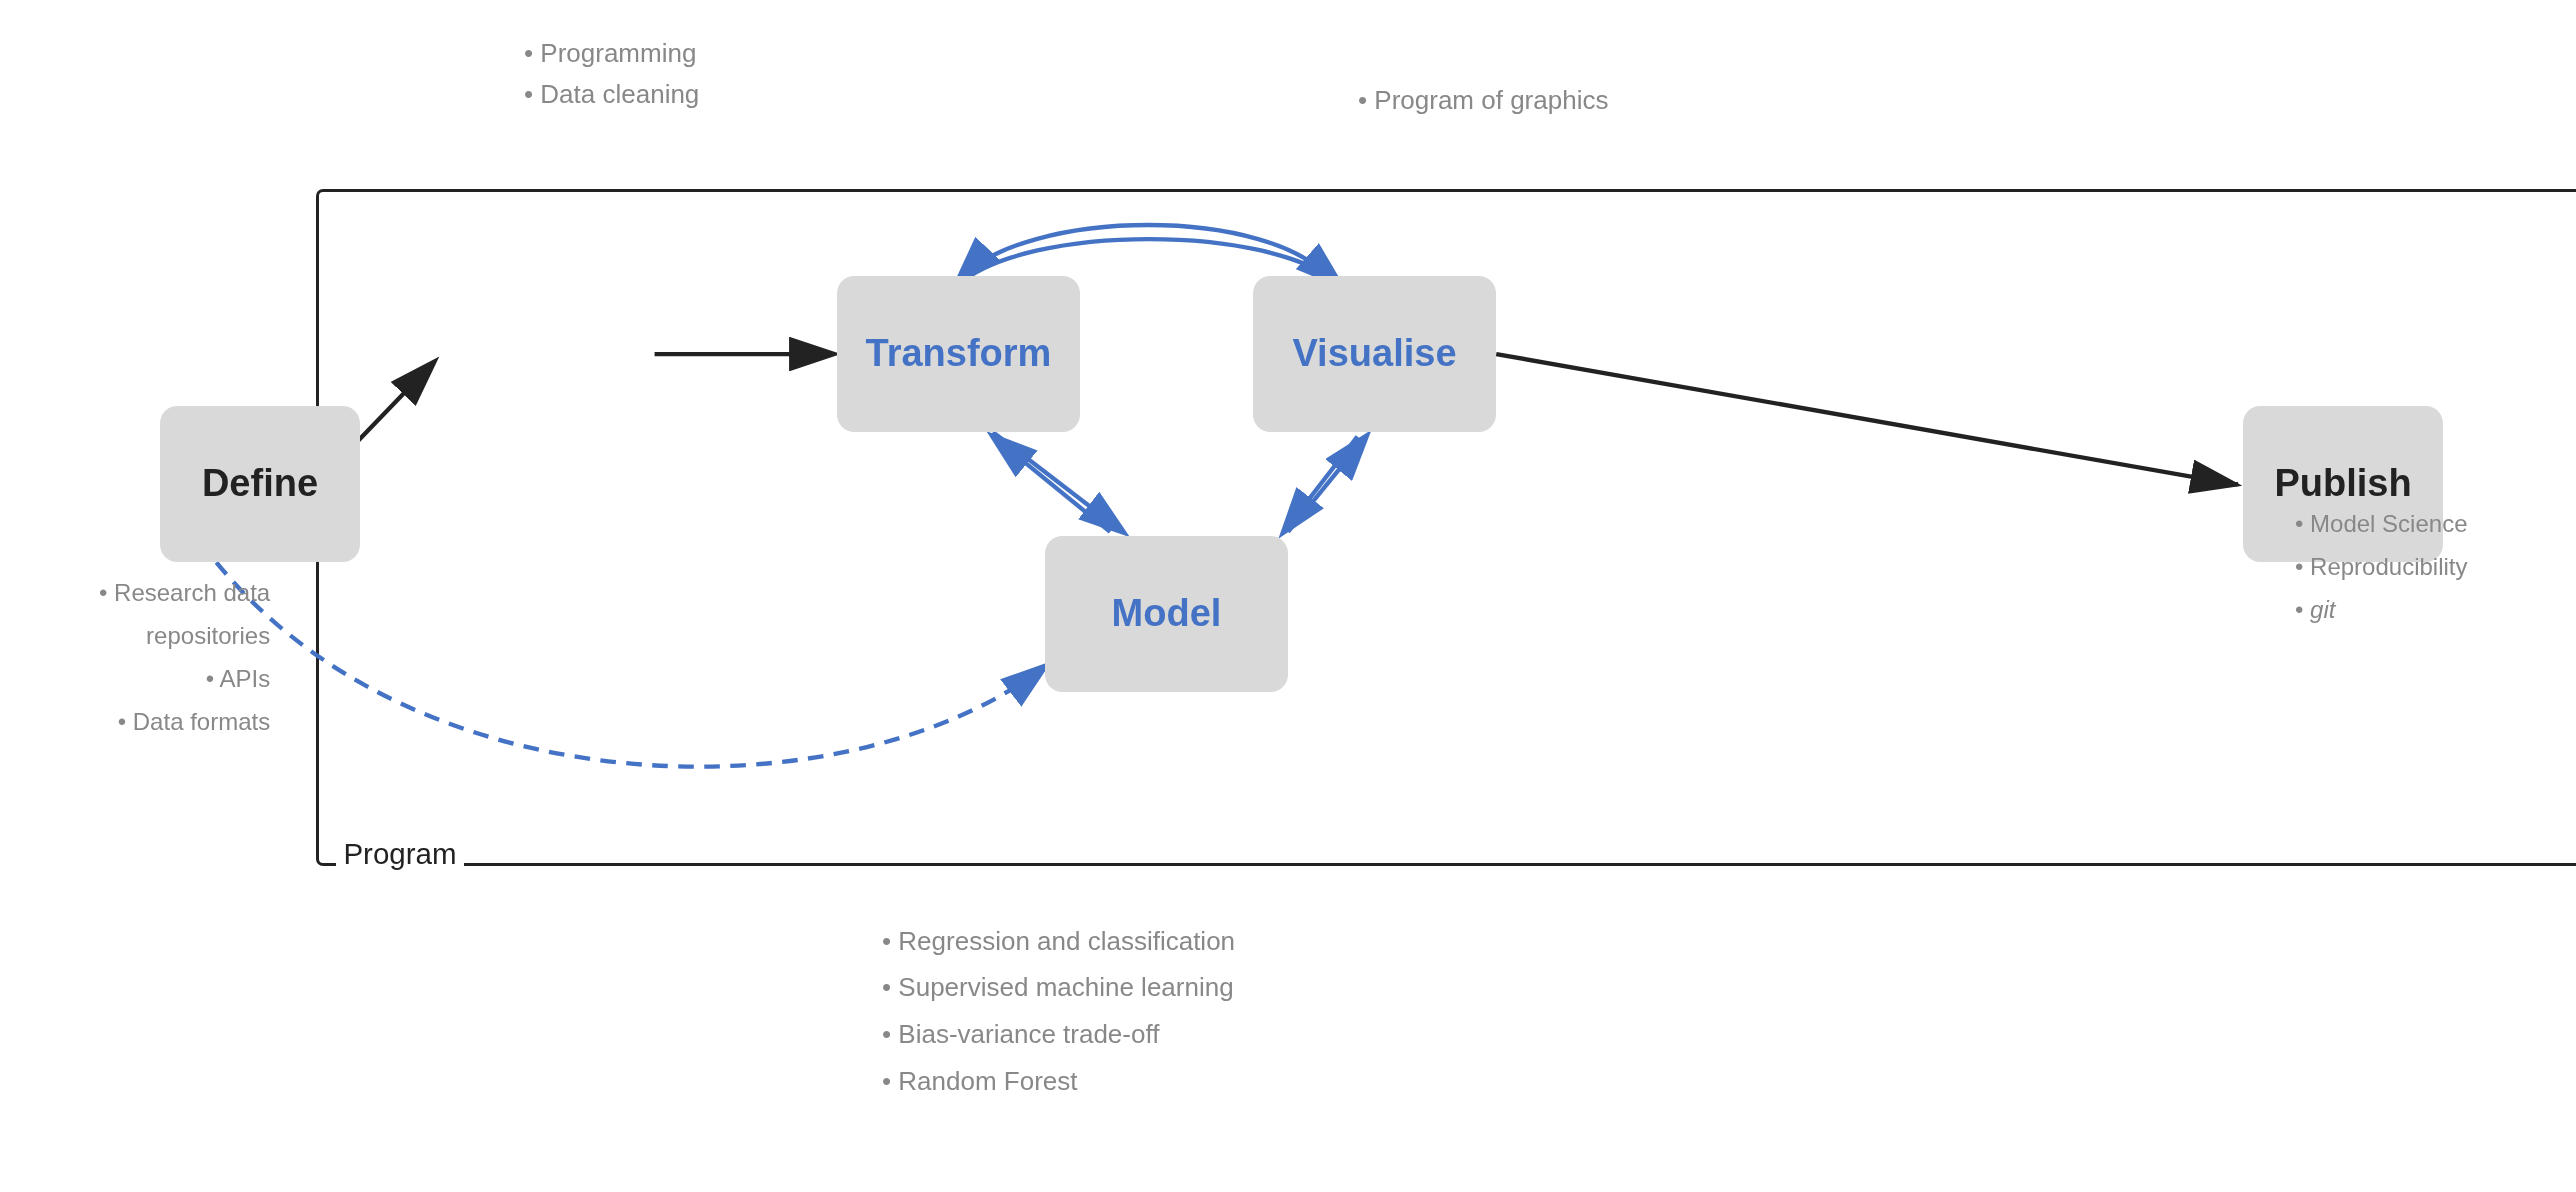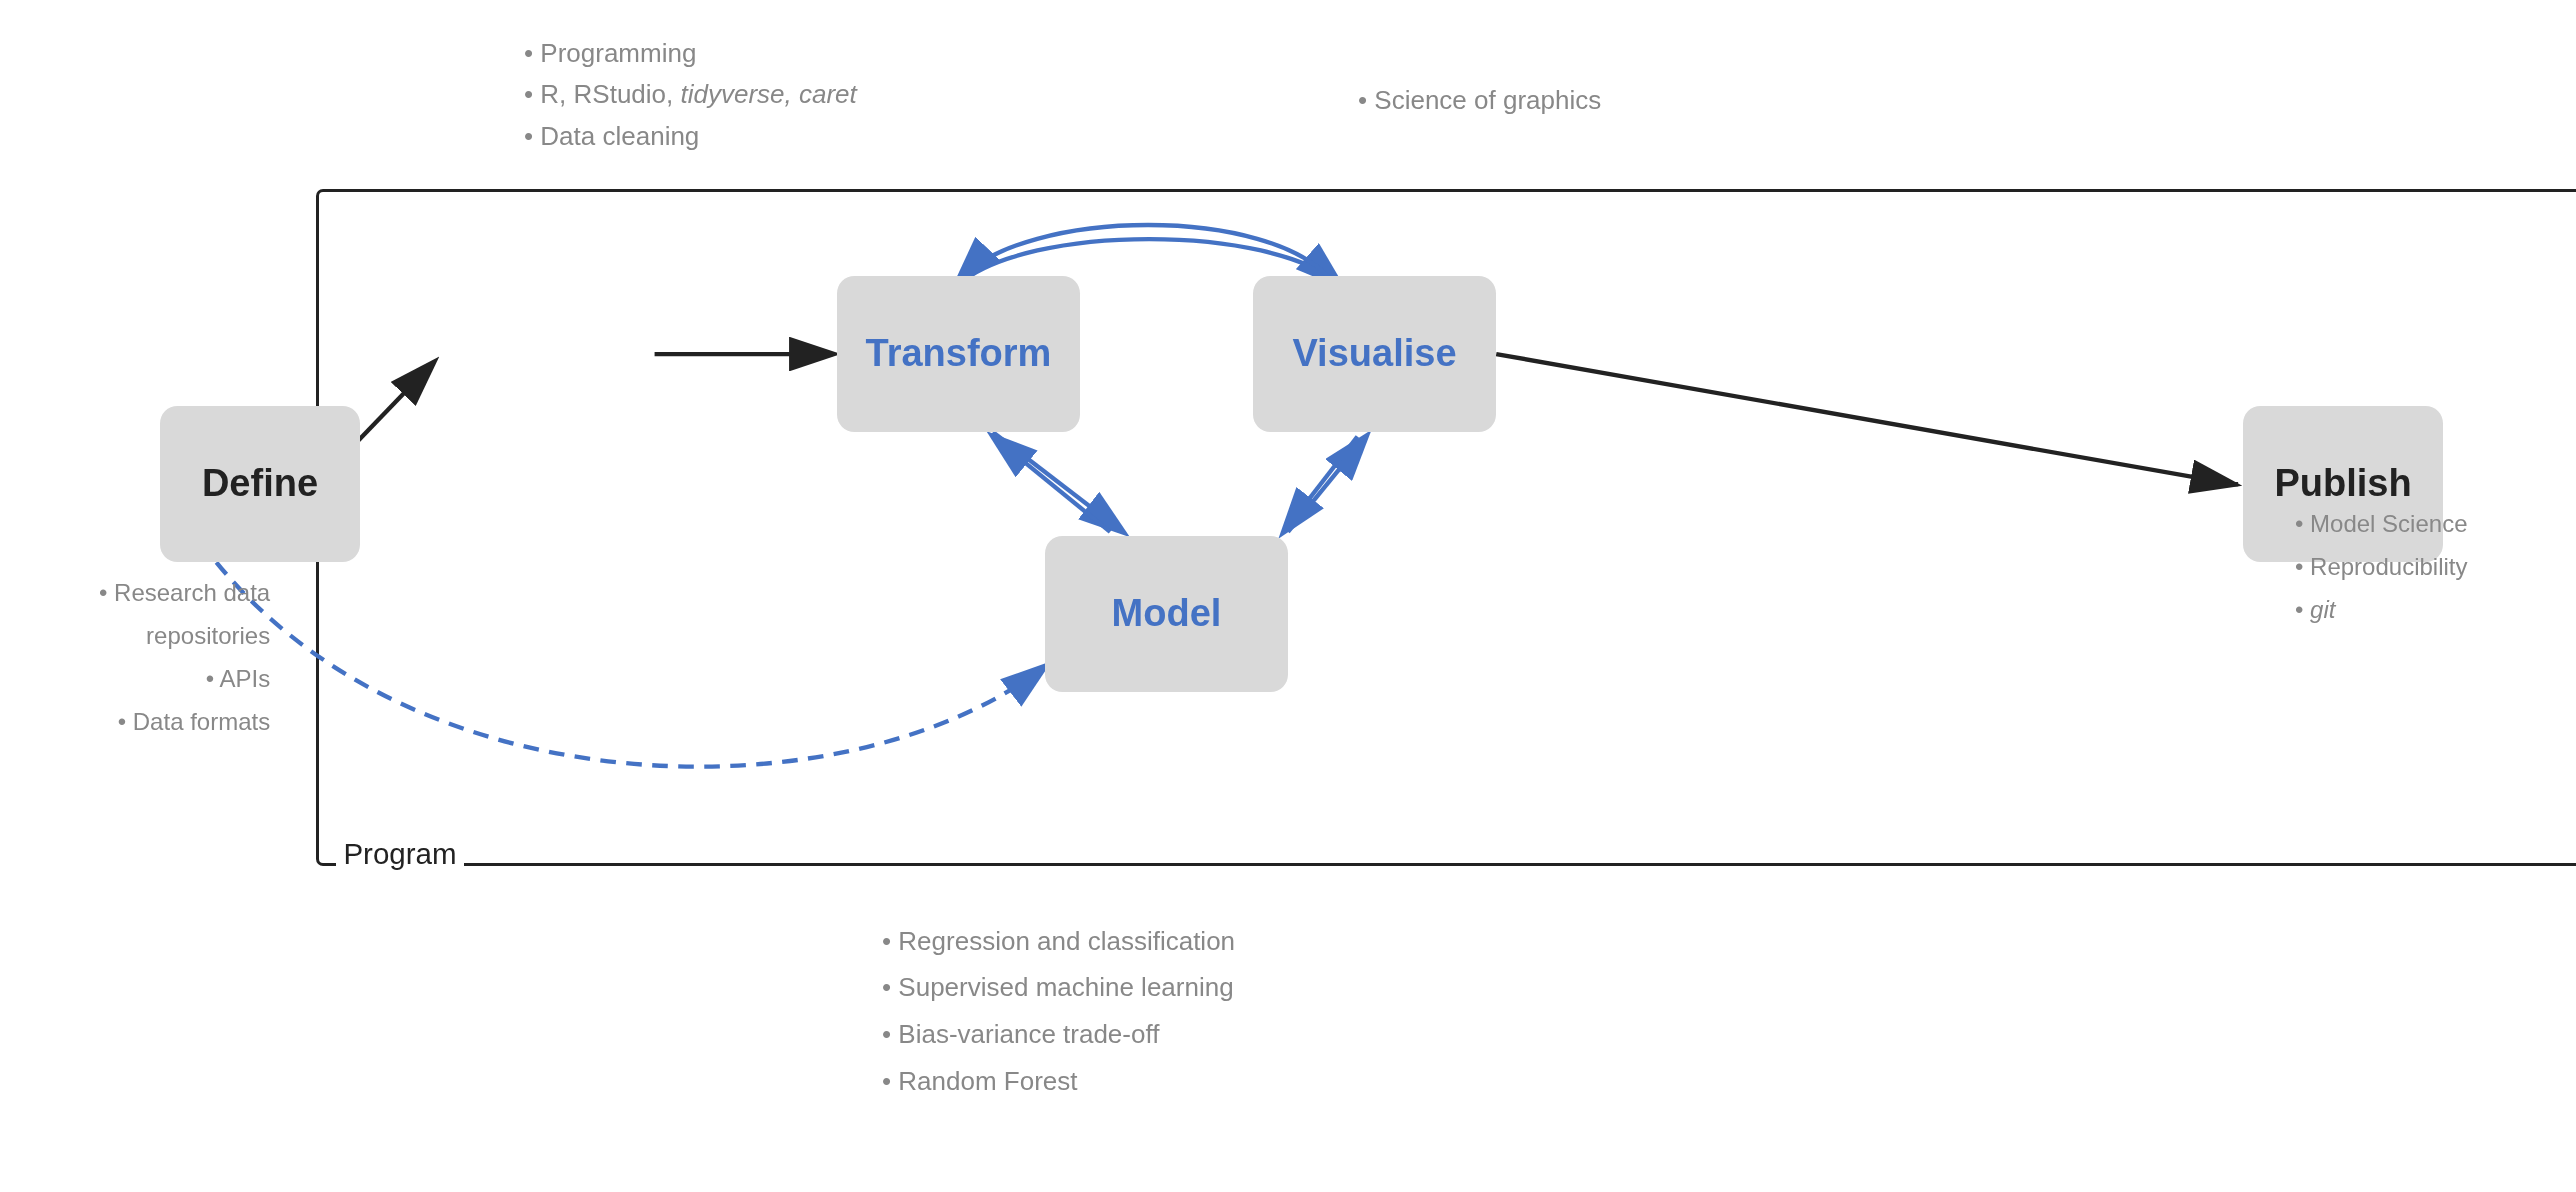--- a/index.html
+++ b/index.html
@@ -154,26 +154,25 @@
       margin-left: 28px;
     }
   </style>
 </head>
 <body>
 
 <div class="diagram-container">
 
   <div class="top-annotations">
     <div>• Programming</div>
-    <div>• R, RStudio, <em>tidyverse, caret</em></div>
     <div>• Data cleaning</div>
   </div>
 
   <div class="top-annotations-right">
-    <div>• Science of graphics</div>
+    <div>• Program of graphics</div>
   </div>
 
   <div class="program-box">
     <span class="program-label">Program</span>
   </div>
 
   <svg class="arrows-svg" viewBox="0 0 2800 1300" xmlns="http://www.w3.org/2000/svg">
 
     <defs>
       <marker id="arrowBlack" markerWidth="12" markerHeight="8" refX="10" refY="4" orient="auto">

